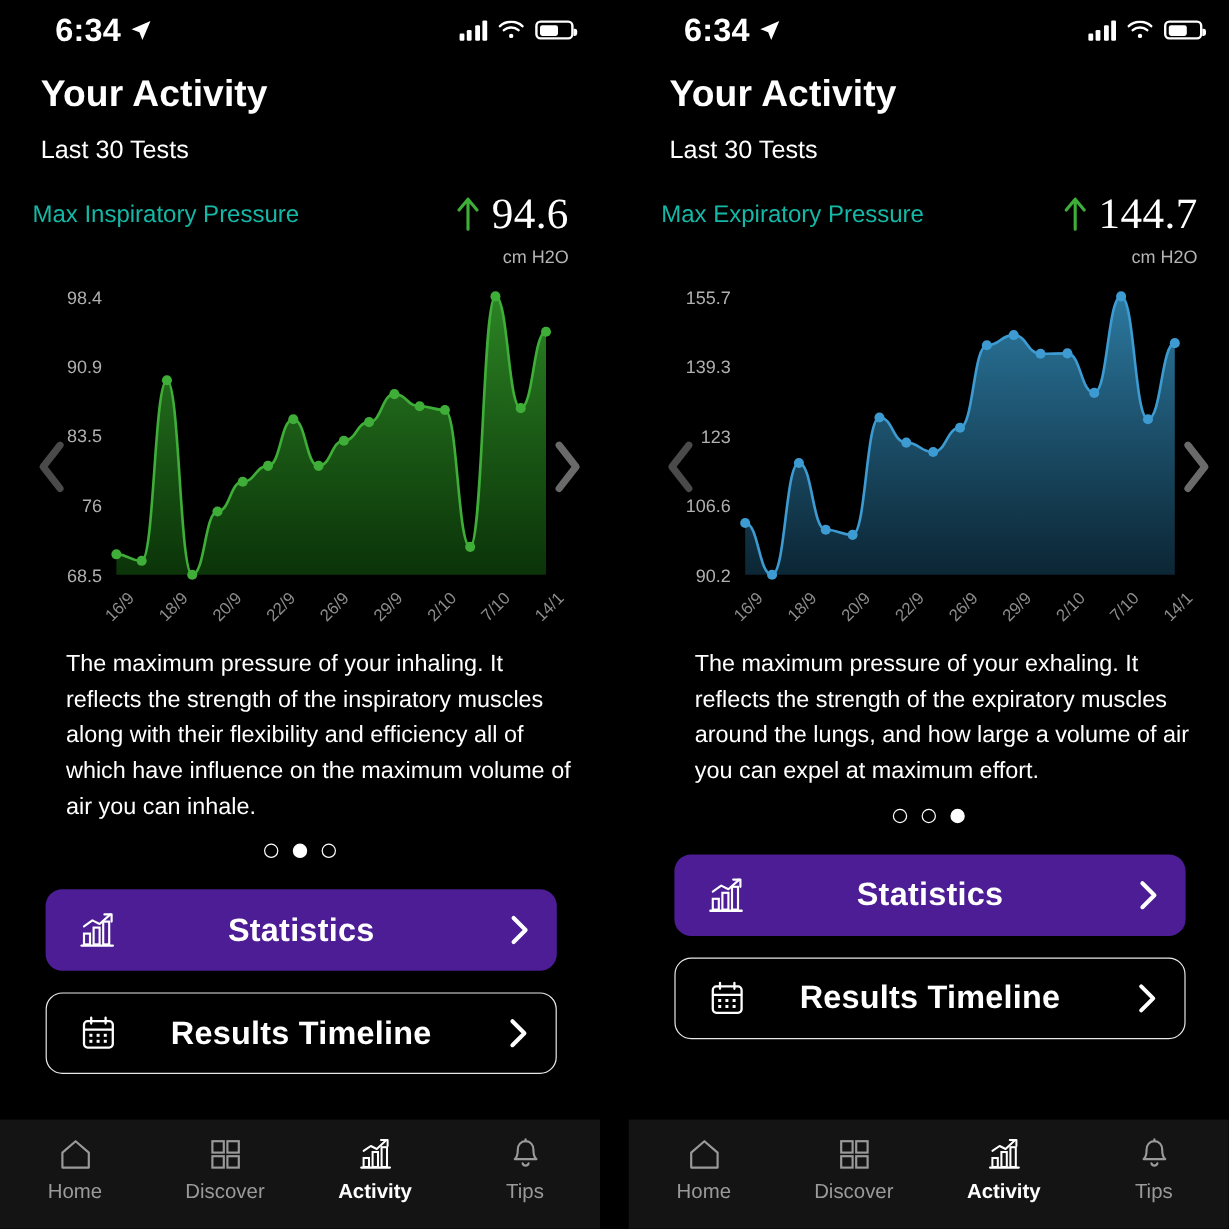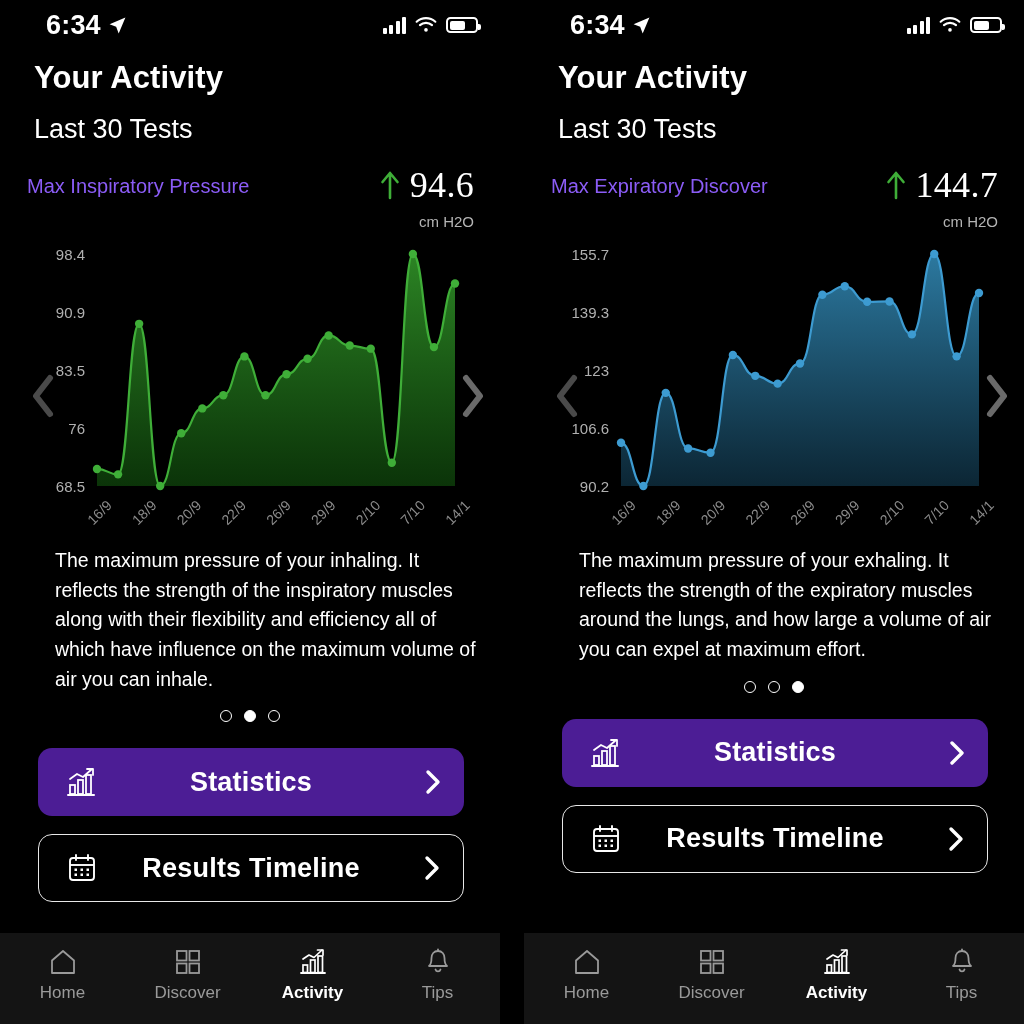--- a/index.html
+++ b/index.html
@@ -36,28 +36,28 @@
     position: relative; padding: 1.5px;
   }
   .battery::after {
     content:""; position:absolute; right:-4.5px; top:5px;
     width:2.5px; height:6px; background:#fff; border-radius:0 2px 2px 0;
   }
   .battery b { display:block; height:100%; background:#fff; border-radius:2px; }
 
   
   .h-title { color:#fff; font-size:31px; font-weight:700; padding:10px 0 0 34px; letter-spacing:.1px;}
-  .h-sub { color:#fff; font-size:27px; font-weight:400; padding:18px 0 0 34px; }
+  .h-sub { color:#fff; font-size:21px; font-weight:400; padding:18px 0 0 34px; }
 
   
   .metric-row {
     display:flex; align-items:flex-start; justify-content:space-between;
     padding: 22px 26px 0 27px;
   }
-  .metric-name { color:#8b5cf6; font-size:20px; padding-top:8px; }
+  .metric-name { color:#14b8a6; font-size:20px; padding-top:8px; }
   .metric-val-wrap { display:flex; flex-direction:column; align-items:flex-end; }
   .metric-val-line { display:flex; align-items:center; gap:10px; }
   .up-arrow { width:20px; height:30px; display:block; }
   .metric-val { color:#fff; font-size:36px; font-weight:400; line-height:1; letter-spacing:.3px;font-family:Liberation Serif, serif;}
   .metric-unit { color:#b4b4b4; font-size:15px; margin-top:10px; }
 
   
   .chart-area { position:relative; height:300px; margin-top:6px; }
   .chart-svg { position:absolute; inset:0; width:100%; height:100%; }
   .nav-chev {
@@ -306,21 +306,21 @@
         <span class="battery">
             <b style="width:62%"></b>
           </span>
       </div>
     </div>
 
     <div class="h-title">Your Activity</div>
     <div class="h-sub">Last 30 Tests</div>
 
     <div class="metric-row">
-      <div class="metric-name">Max Expiratory Discover</div>
+      <div class="metric-name">Max Expiratory Pressure</div>
       <div class="metric-val-wrap">
         <div class="metric-val-line">
           <svg class="up-arrow" viewBox="0 0 20 30">
             <path d="M10 3l7.5 9M10 3L2.5 12M10 3v25" stroke="#3fae38" stroke-width="2.6" fill="none" stroke-linecap="round" stroke-linejoin="round"></path>
           </svg>
           <span class="metric-val">144.7</span>
         </div>
         <span class="metric-unit">cm H2O</span>
       </div>
     </div>

